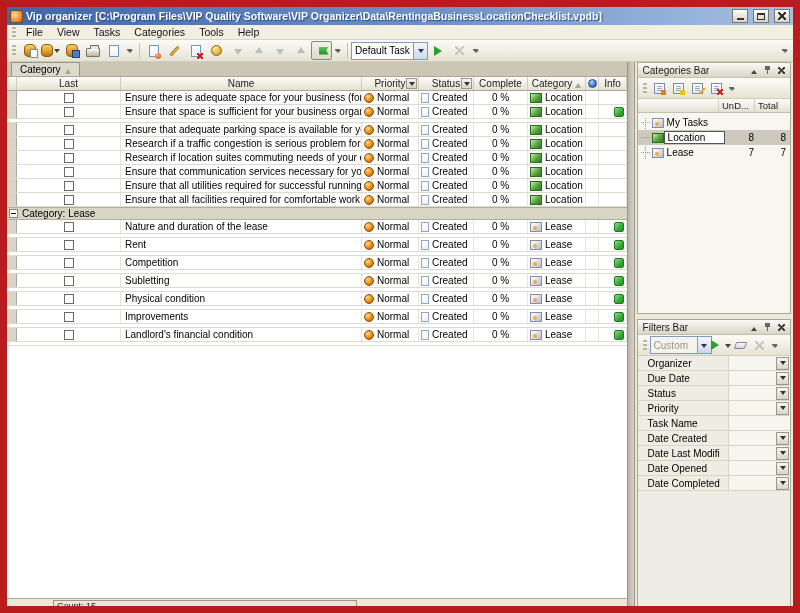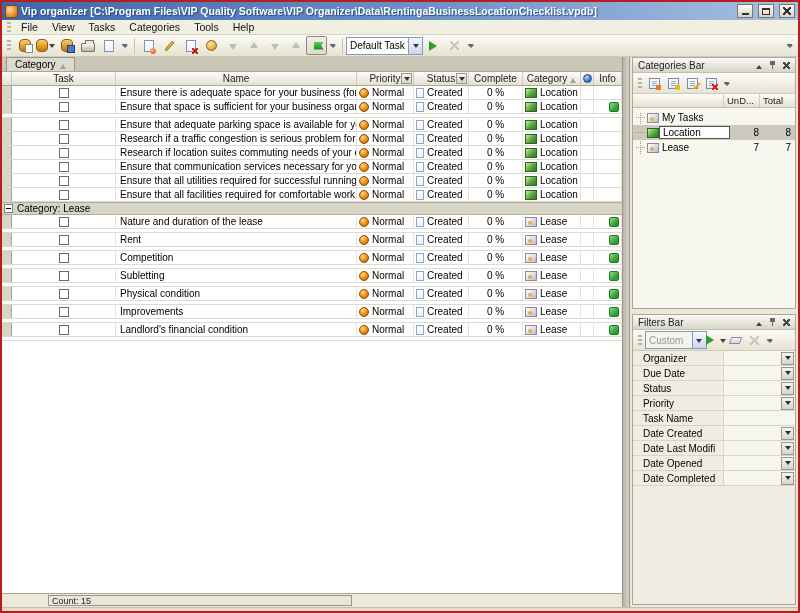--- a/index.html
+++ b/index.html
@@ -1,17 +1,17 @@
 <!DOCTYPE html>
 <html><head>
 <meta charset="utf-8">
 <style>
   *{box-sizing:border-box;margin:0;padding:0;font-family:"Liberation Sans",sans-serif;}
   body{background:#888;}
-  .window{width:800px;height:613px;overflow:hidden;background:#e5e5e5;position:relative;border:2px solid #b91c1c;}
+  .window{width:800px;height:613px;overflow:hidden;background:#e5e5e5;position:relative;border:7px solid #b91c1c;}
 
   
   .titlebar{display:flex;align-items:center;height:18px;background:linear-gradient(90deg,#3f66a8 0%,#6e92c8 55%,#a6c0e2 100%);padding:0 3px;gap:3px;}
   .app-icon{width:13px;height:13px;flex:none;border-radius:2px;background:radial-gradient(circle at 35% 35%,#ffd9a0,#e8821e 70%,#b35b10);border:1px solid #7a4a10;}
   .title{flex:1;color:#fff;font-weight:bold;font-size:10.5px;white-space:nowrap;overflow:hidden;text-shadow:1px 1px 1px #2a4a80;}
   .winbtn{width:16px;height:14px;flex:none;background:linear-gradient(#fdfdfa,#d6d2c4);border:1px solid #7a776b;display:flex;align-items:center;justify-content:center;margin-left:2px;}
   .g-min{width:7px;height:2px;background:#333;margin-top:6px;}
   .g-res{width:8px;height:7px;border:1px solid #333;border-top-width:2px;}
   .g-cls{width:8px;height:8px;background:linear-gradient(45deg,transparent 42%,#333 42% 58%,transparent 58%),linear-gradient(-45deg,transparent 42%,#333 42% 58%,transparent 58%);}
 
@@ -236,21 +236,21 @@
 
     <div class="grid-col">
       <div class="groupby">
         <span class="gtab">
             <span>Category</span>
             <span class="tri-up"></span>
           </span>
       </div>
       <div class="gheader">
         <div class="h w-ind"></div>
-        <div class="h w-done">Task</div>
+        <div class="h w-done">Last</div>
         <div class="h w-name">Name</div>
         <div class="h w-pri">
             <span>Priority</span>
             <span class="hfilter"></span>
           </div>
         <div class="h w-sta">
             <span>Status</span>
             <span class="hfilter"></span>
           </div>
         <div class="h w-com">Complete</div>

